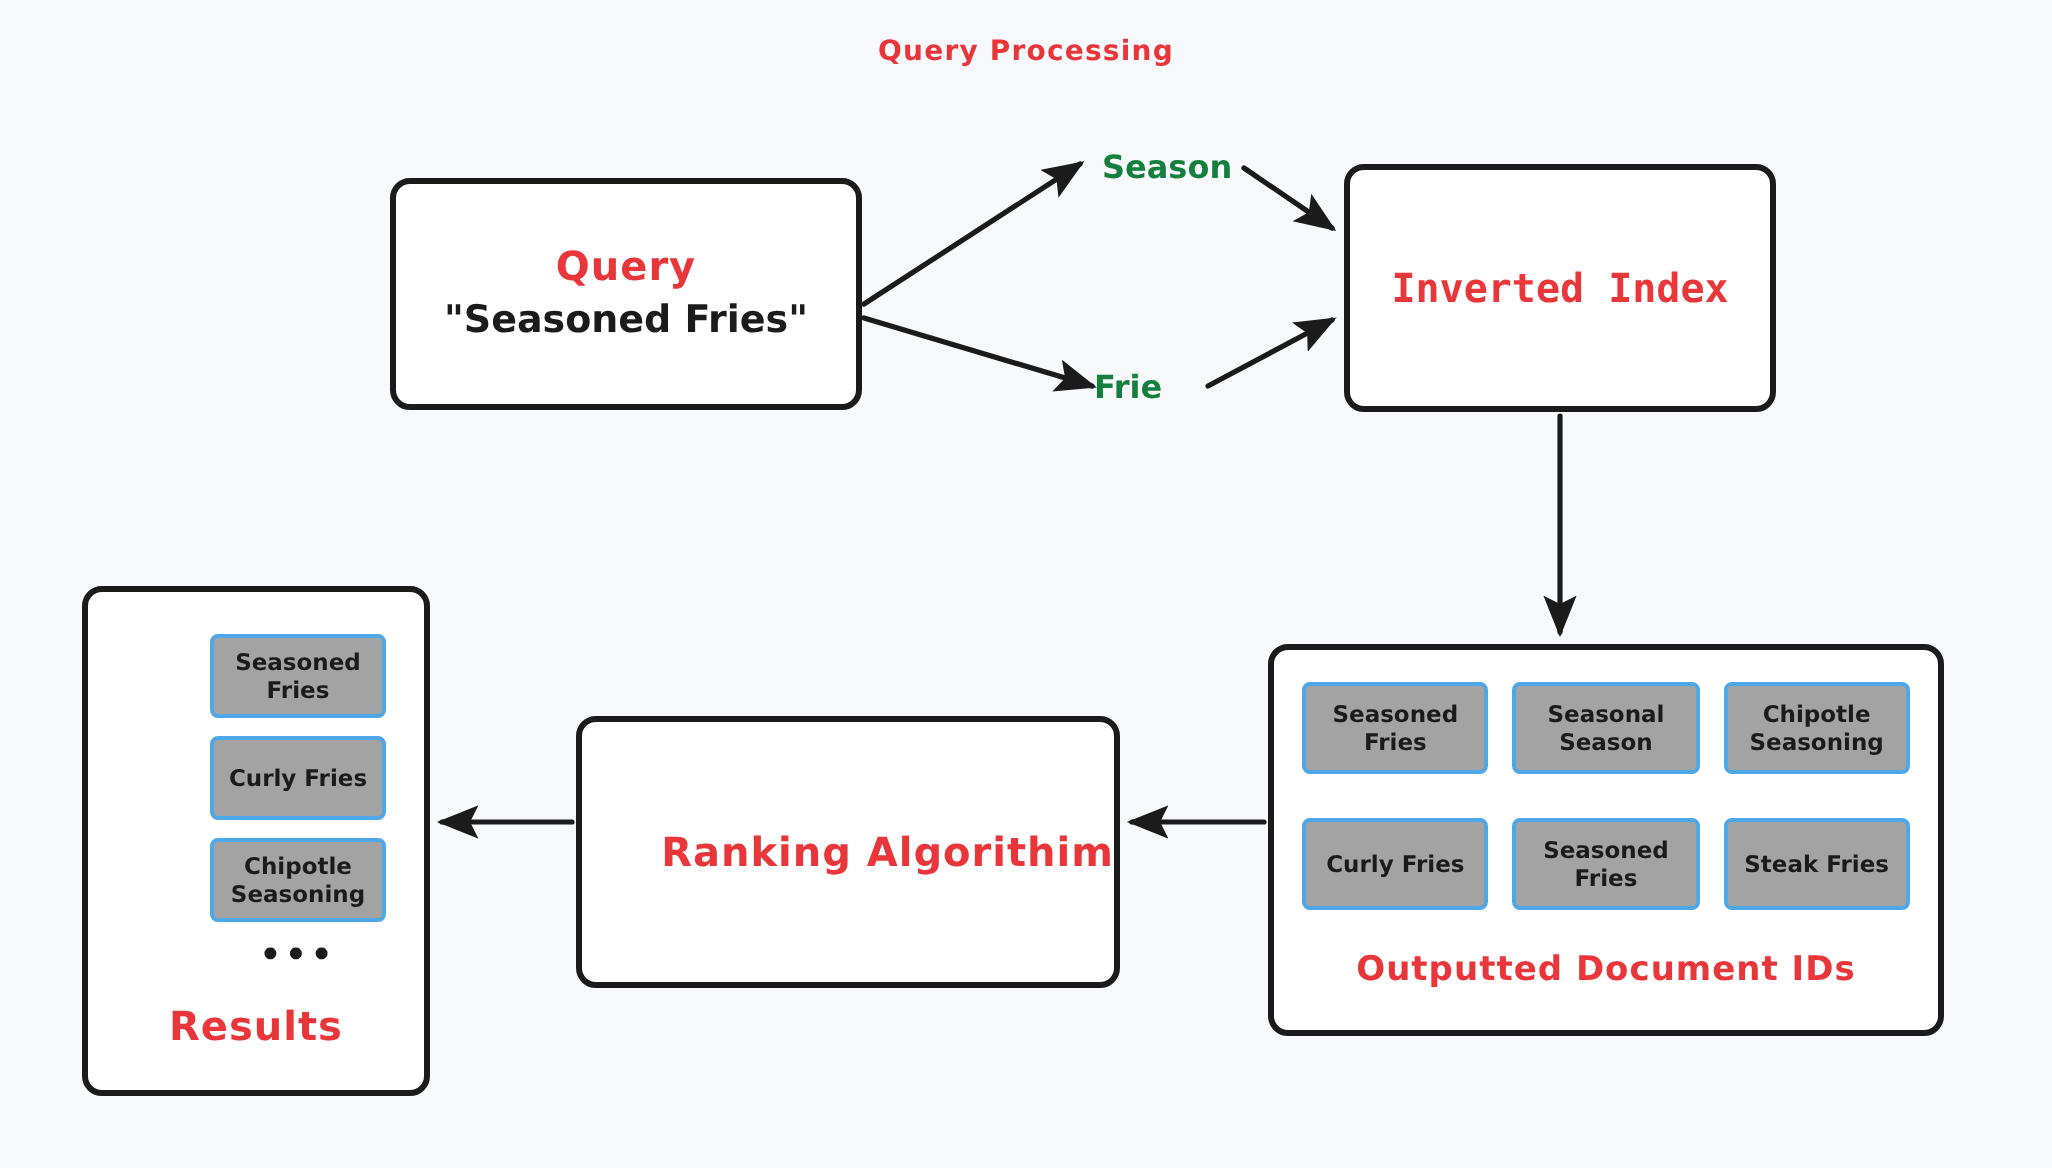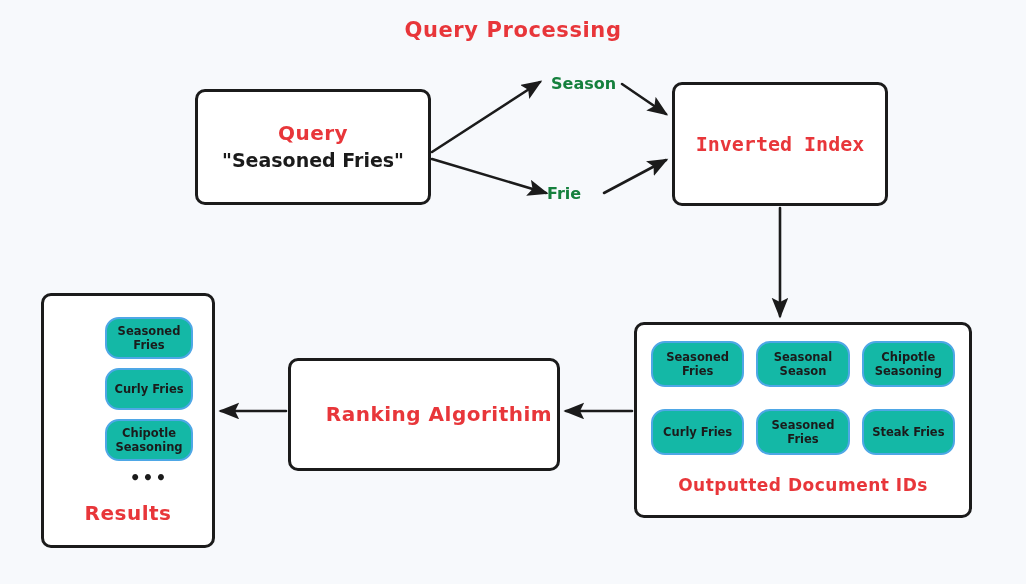--- a/index.html
+++ b/index.html
@@ -55,21 +55,21 @@
     line-height: 1.25;
   }
 
   
   #page-title {
     position: absolute;
     left: 0;
     top: 18px;
     width: 1026px;
     text-align: center;
-    font-size: 21px;
+    font-size: 14px;
     color: #e8363a;
     font-weight: bold;
     letter-spacing: 0.6px;
   }
 
   
   #query-node {
     left: 195px;
     top: 89px;
     width: 236px;
@@ -120,41 +120,41 @@
     width: 100%;
   }
   #documents-caption {
     margin-top: 20px;
     font-size: 17px;
   }
 
   
   .chip {
     box-sizing: border-box;
-    background: #14b8a6;
+    background: #a3a3a3;
     border: 2px solid #4ea7e6;
-    border-radius: 14px;
+    border-radius: 4px;
     display: flex;
     align-items: center;
     justify-content: center;
     text-align: center;
     font-size: 11.5px;
     font-weight: bold;
     color: #1b1b1b;
     line-height: 1.25;
     padding: 2px 4px;
   }
 
   
   #ranking-node {
     left: 288px;
     top: 358px;
     width: 272px;
-    height: 113px;
-    align-items: center;
+    height: 136px;
+    align-items: flex-end;
     padding-left: 30px;
   }
   #ranking-node .title-red {
     font-size: 20px;
     text-align: left;
   }
 
   
   #results-node {
     left: 41px;

